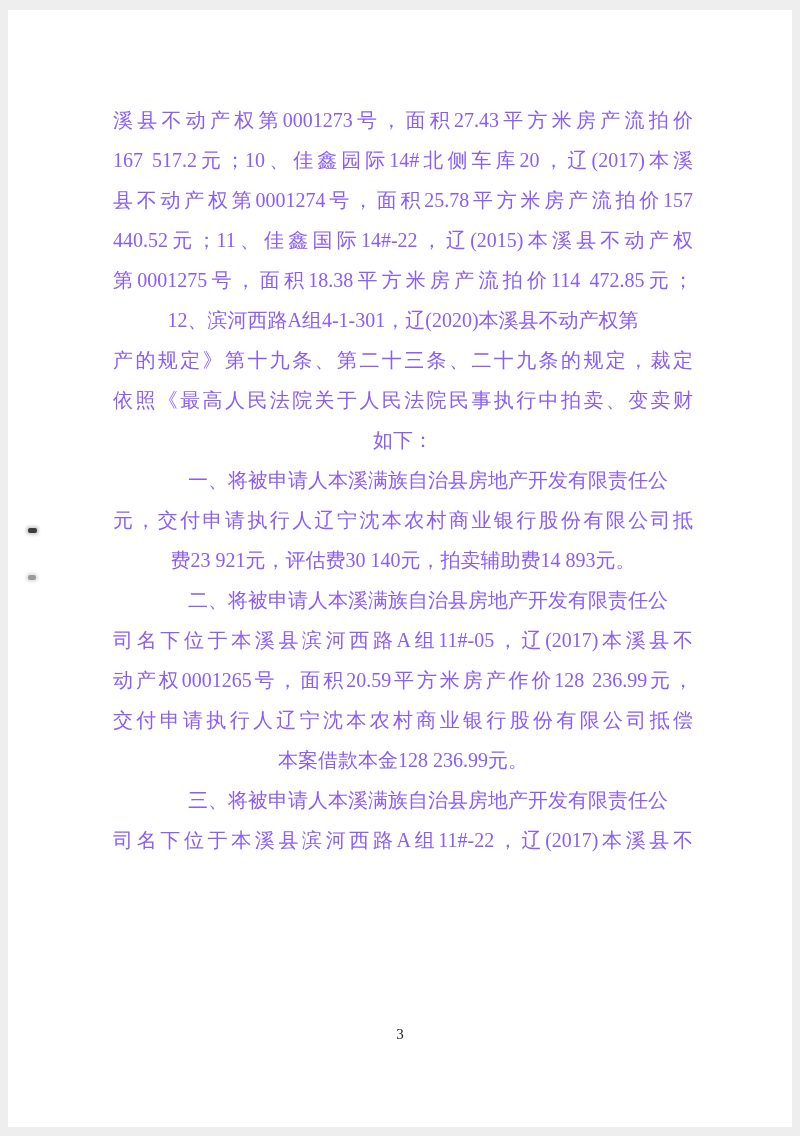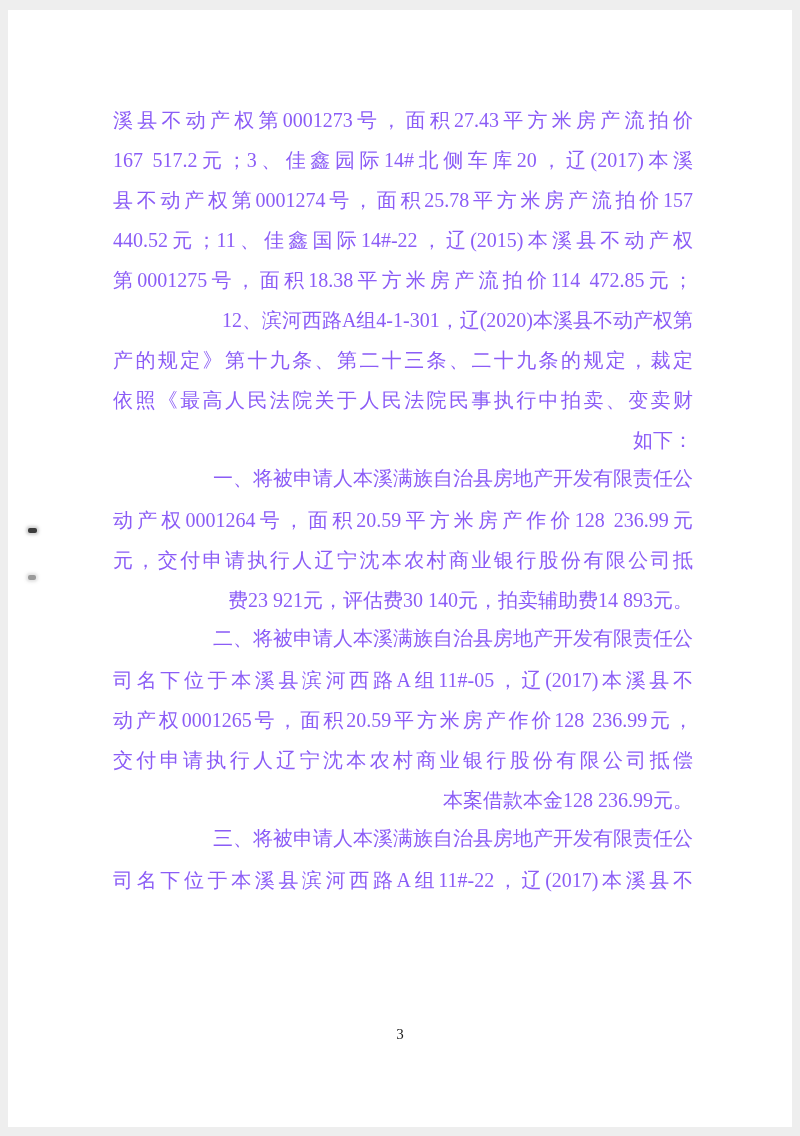--- a/index.html
+++ b/index.html
@@ -26,29 +26,28 @@
     position: absolute;
     left: 105px;
     top: 90px;
     width: 580px;
     color: #8b5cf6;
     font-size: 20px;
   }
   .line {
     height: 40px;
     line-height: 40px;
-    text-align: right;
+    text-align: center;
   }
   .just {
     text-align: justify;
     text-align-last: justify;
   }
   .indent {
     text-indent: 50px;
-    font-family: Liberation Mono, monospace;
   }
   .page-number {
     position: absolute;
     left: 0;
     top: 1026px;
     width: 800px;
     text-align: center;
     font-size: 15px;
     color: #1c1c1c;
   }
@@ -72,30 +71,29 @@
     background: #9a9a9a;
     box-shadow: 0 0 3px 2px rgba(160,160,160,0.3);
   }
 </style>
 </head>
 <body>
 
 <div class="page">
   <div class="doc">
     <div class="line just">溪县不动产权第0001273号，面积27.43平方米房产流拍价</div>
-    <div class="line just">167 517.2元；3、佳鑫园际14#北侧车库20，辽(2017)本溪</div>
+    <div class="line just">167 517.2元；10、佳鑫园际14#北侧车库20，辽(2017)本溪</div>
     <div class="line just">县不动产权第0001274号，面积25.78平方米房产流拍价157</div>
     <div class="line just">440.52元；11、佳鑫国际14#-22，辽(2015)本溪县不动产权</div>
     <div class="line just">第0001275号，面积18.38平方米房产流拍价114 472.85元；</div>
     <div class="line">12、滨河西路A组4-1-301，辽(2020)本溪县不动产权第</div>
     <div class="line just">产的规定》第十九条、第二十三条、二十九条的规定，裁定</div>
     <div class="line just">依照《最高人民法院关于人民法院民事执行中拍卖、变卖财</div>
     <div class="line">如下：</div>
     <div class="line indent">一、将被申请人本溪满族自治县房地产开发有限责任公</div>
-    <div class="line just">动产权0001264号，面积20.59平方米房产作价128 236.99元</div>
     <div class="line just">元，交付申请执行人辽宁沈本农村商业银行股份有限公司抵</div>
     <div class="line">费23 921元，评估费30 140元，拍卖辅助费14 893元。</div>
     <div class="line indent">二、将被申请人本溪满族自治县房地产开发有限责任公</div>
     <div class="line just">司名下位于本溪县滨河西路A组11#-05，辽(2017)本溪县不</div>
     <div class="line just">动产权0001265号，面积20.59平方米房产作价128 236.99元，</div>
     <div class="line just">交付申请执行人辽宁沈本农村商业银行股份有限公司抵偿</div>
     <div class="line">本案借款本金128 236.99元。</div>
     <div class="line indent">三、将被申请人本溪满族自治县房地产开发有限责任公</div>
     <div class="line just">司名下位于本溪县滨河西路A组11#-22，辽(2017)本溪县不</div>
   </div>

